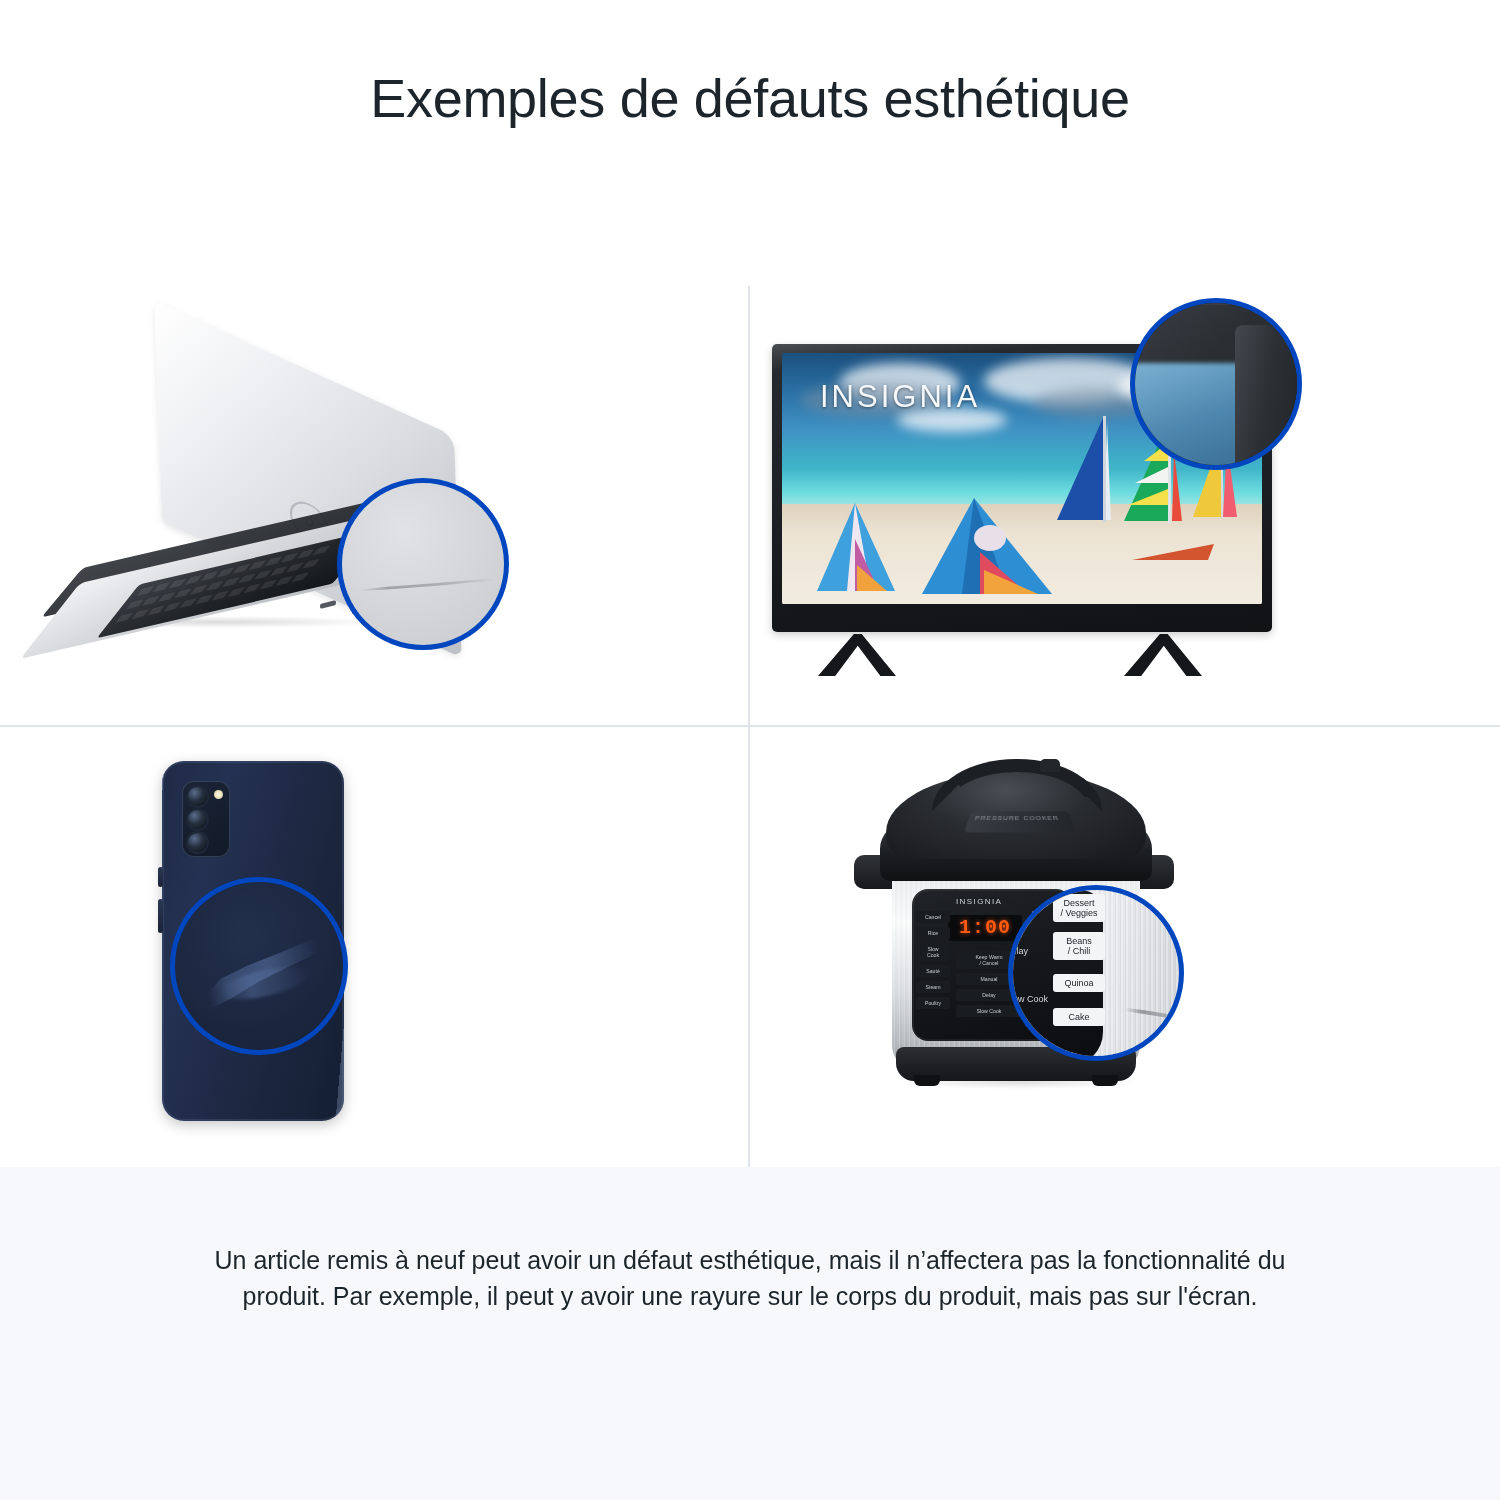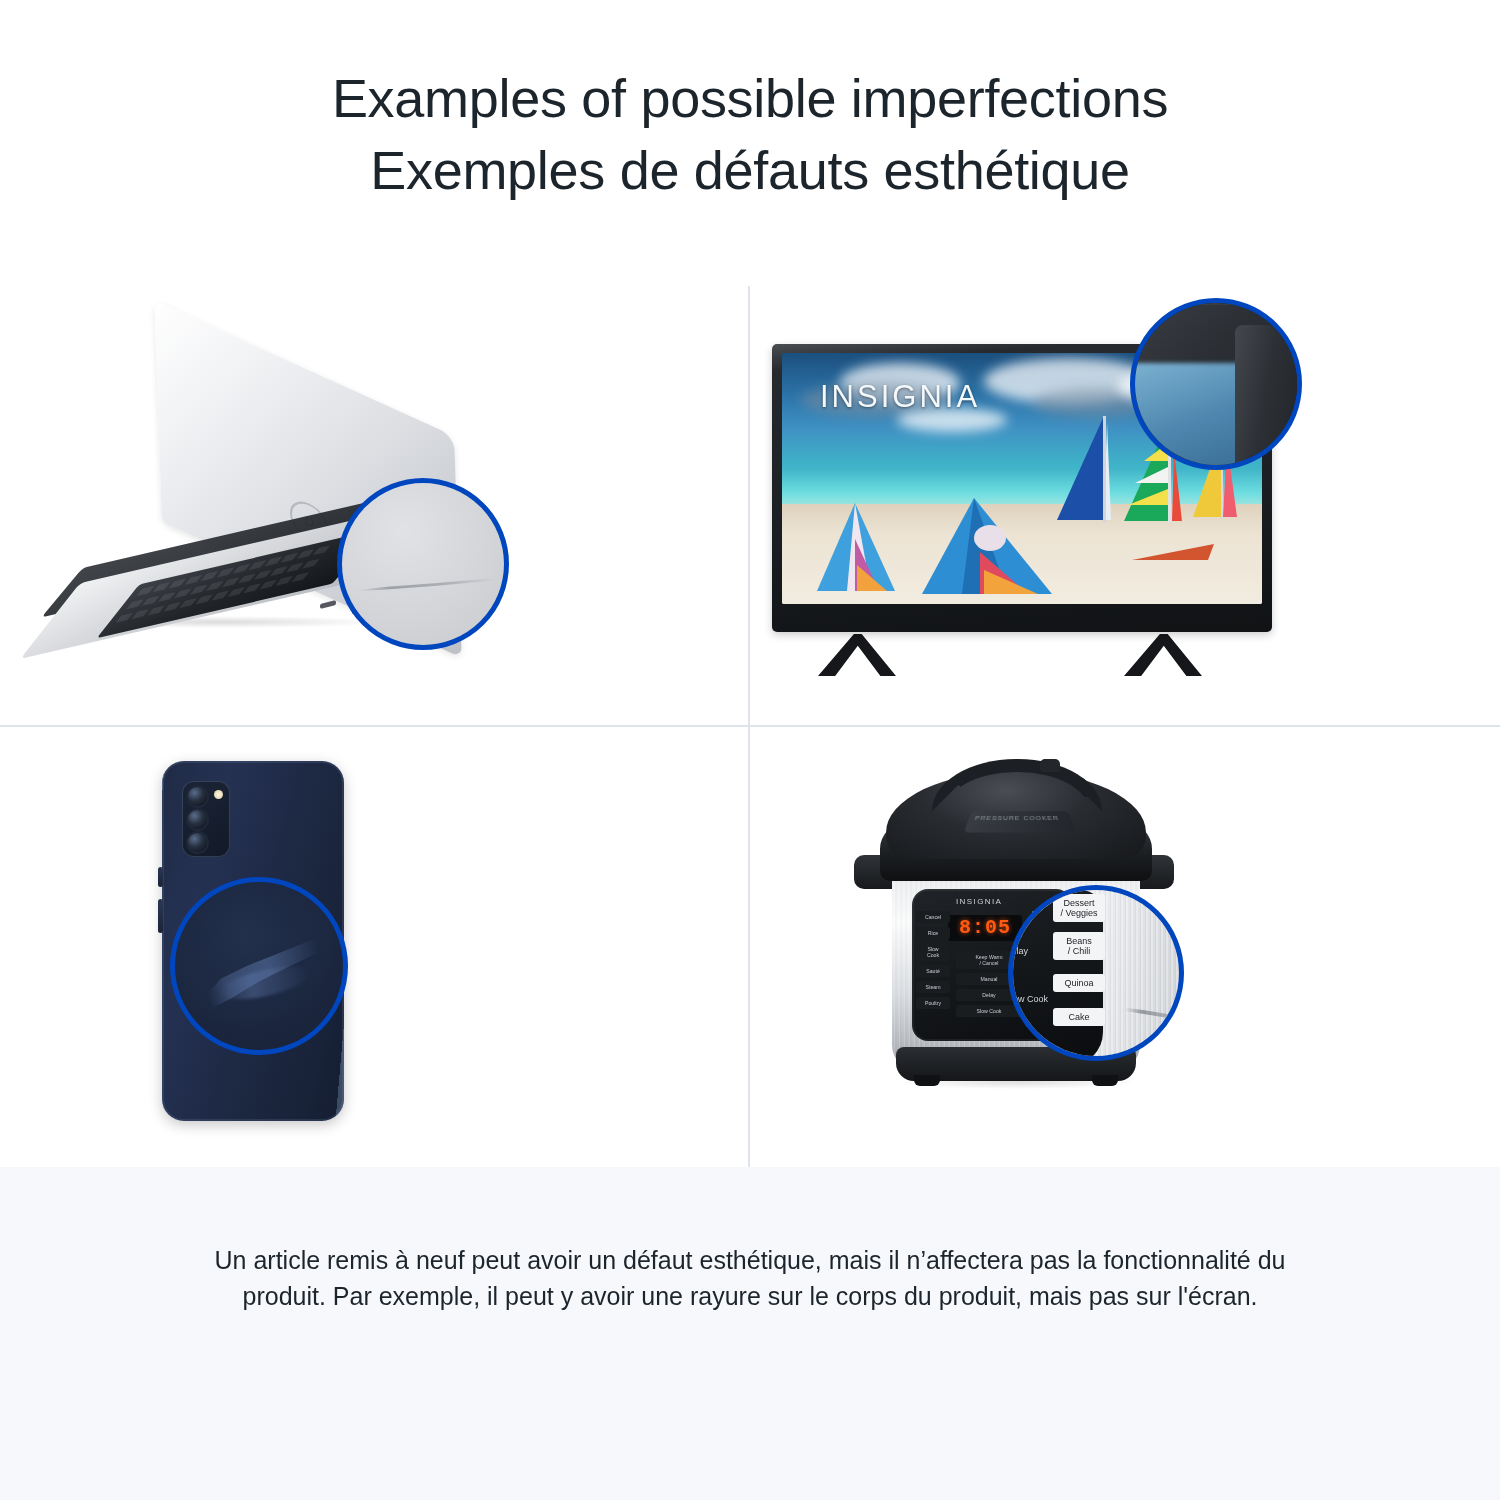--- a/index.html
+++ b/index.html
@@ -525,21 +525,20 @@
     font-weight: 400;
   }
   .para + .para { margin-top: 30px; }
 </style>
 </head>
 <body>
 
 <div class="page">
 
   <div class="header">
-    <div class="title-line">Examples of possible imperfections</div>
     <div class="title-line">Exemples de défauts esthétique</div>
   </div>
 
   <div class="grid">
 
     <div class="cell cell-tl">
       <div class="stage">
         <div class="laptop-wrap">
           <div class="laptop-shadow"></div>
           <div class="lid-edge"></div>
@@ -708,21 +707,21 @@
           <div class="ck-collar"></div>
           <div class="ck-lid"></div>
           <div class="ck-lid-display">
               <span>PRESSURE COOKER</span>
             </div>
           <div class="ck-handle"></div>
           <div class="ck-vent"></div>
 
           <div class="ck-panel">
             <div class="ck-brand">INSIGNIA</div>
-            <div class="ck-led">8:05</div>
+            <div class="ck-led">1:00</div>
 
             <div class="ck-btn-col" style="left:4px;top:22px;">
               <div class="ck-btn dark">Cancel</div>
               <div class="ck-btn dark">Rice</div>
               <div class="ck-btn dark">Slow
 Cook</div>
               <div class="ck-btn dark">Sauté</div>
               <div class="ck-btn dark">Steam</div>
               <div class="ck-btn dark">Poultry</div>
             </div>

